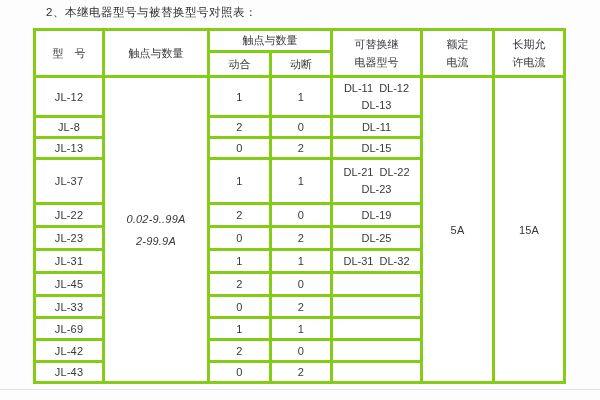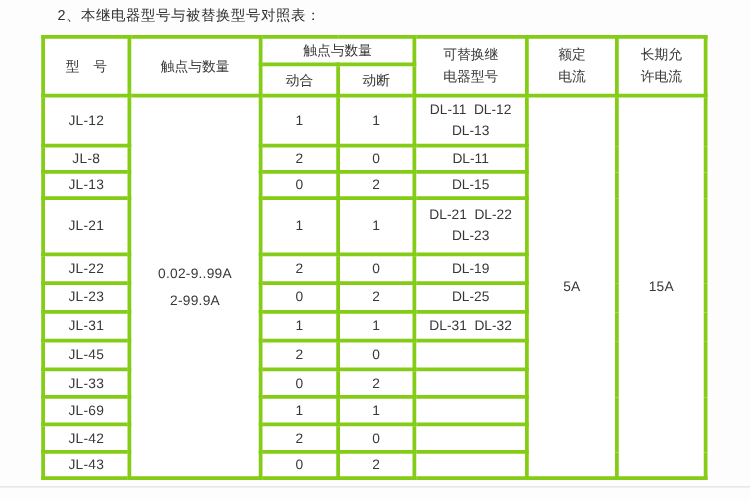--- a/index.html
+++ b/index.html
@@ -45,20 +45,21 @@
   }
   .pre {
     white-space: pre-wrap;
   }
   th.pre {
     line-height: 18px;
   }
   td.range {
     line-height: 22px;
     letter-spacing: 0.2px;
+    font-style: italic;
   }
   td.rep {
     text-align: left;
     padding-left: 13px;
     line-height: 17px;
   }
   td.model, td.num {
     letter-spacing: 0.2px;
   }
   .bottom-rule {
@@ -120,21 +121,21 @@
       <td class="num">0</td>
       <td class="rep pre">DL-11</td>
     </tr>
     <tr style="height:21px">
       <td class="model">JL-13</td>
       <td class="num">0</td>
       <td class="num">2</td>
       <td class="rep pre">DL-15</td>
     </tr>
     <tr style="height:45px">
-      <td class="model">JL-21</td>
+      <td class="model">JL-37</td>
       <td class="num">1</td>
       <td class="num">1</td>
       <td class="rep pre">DL-21  DL-22
 DL-23</td>
     </tr>
     <tr style="height:23px">
       <td class="model">JL-22</td>
       <td class="num">2</td>
       <td class="num">0</td>
       <td class="rep pre">DL-19</td>

